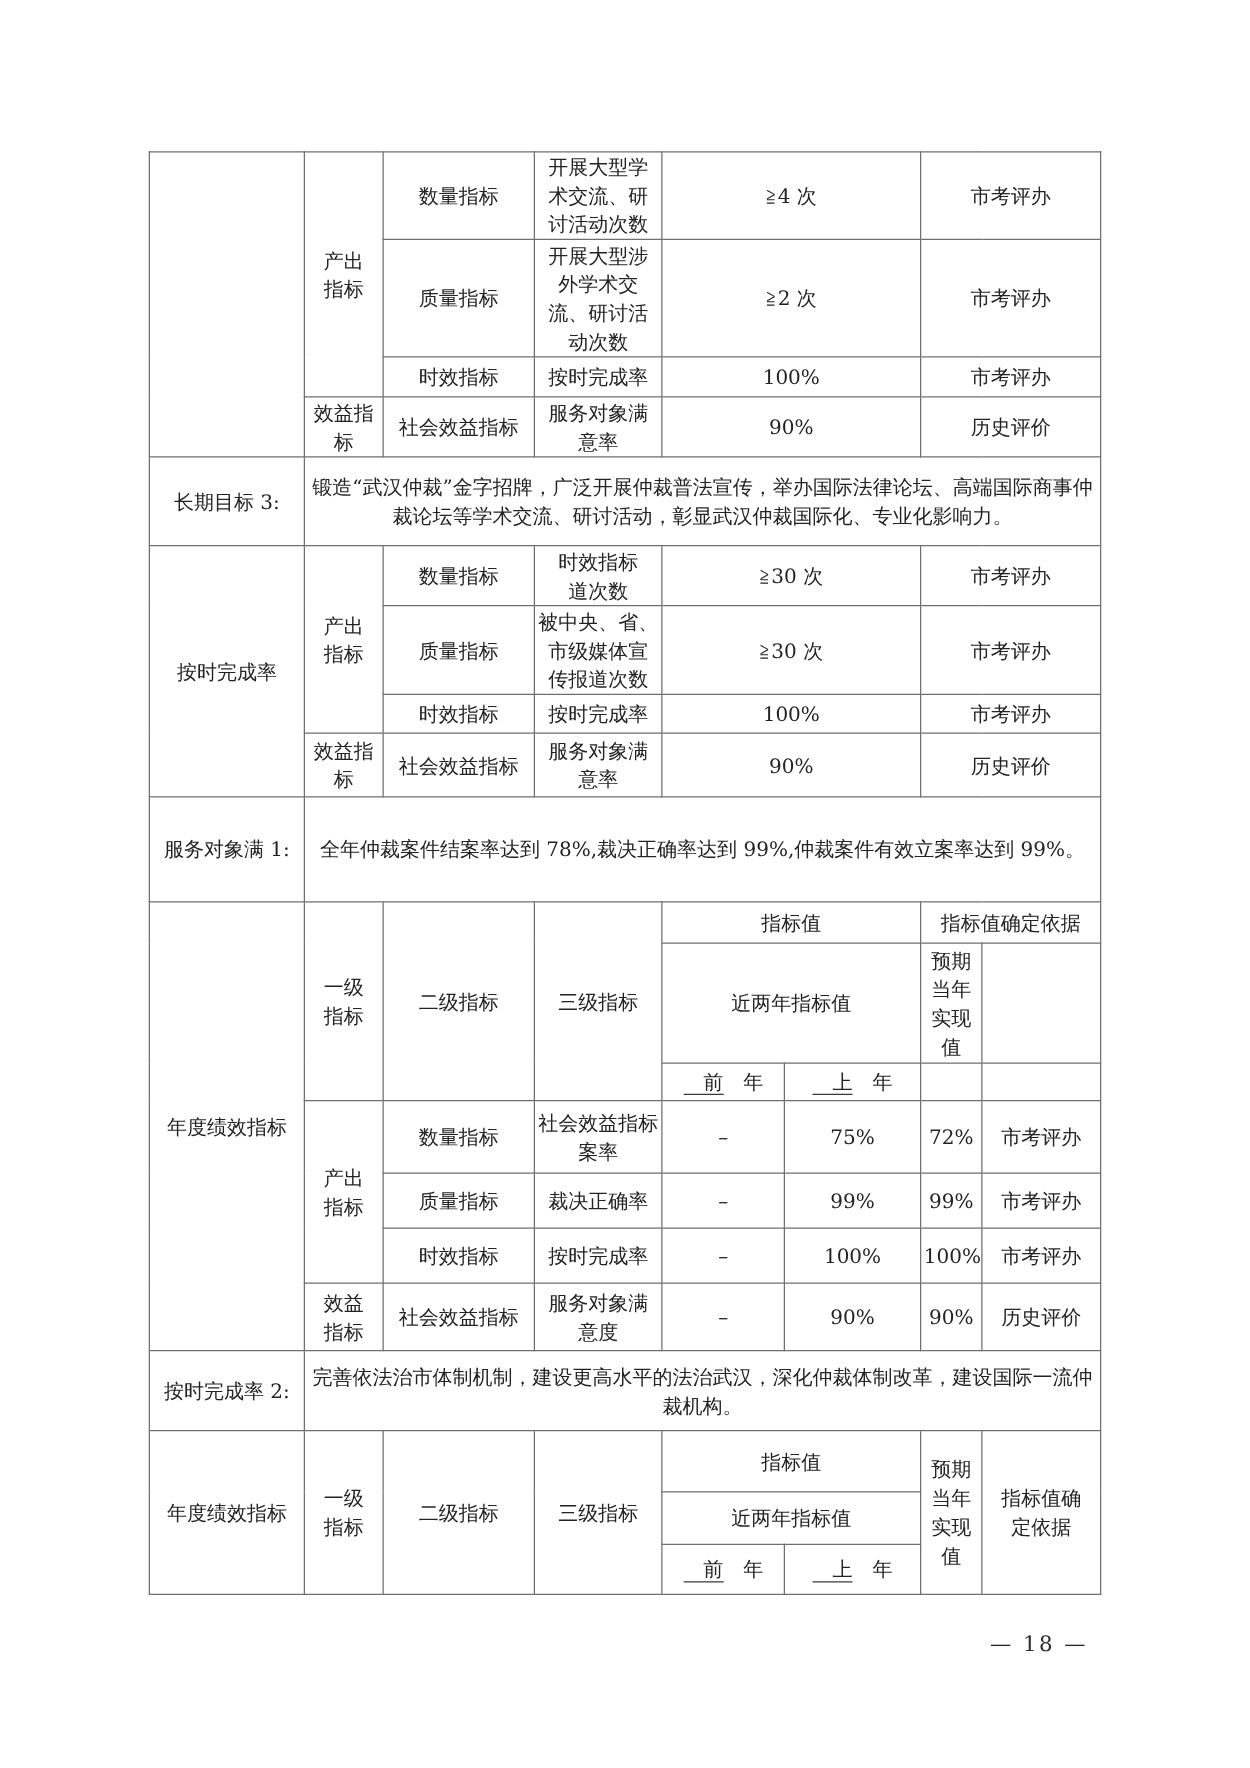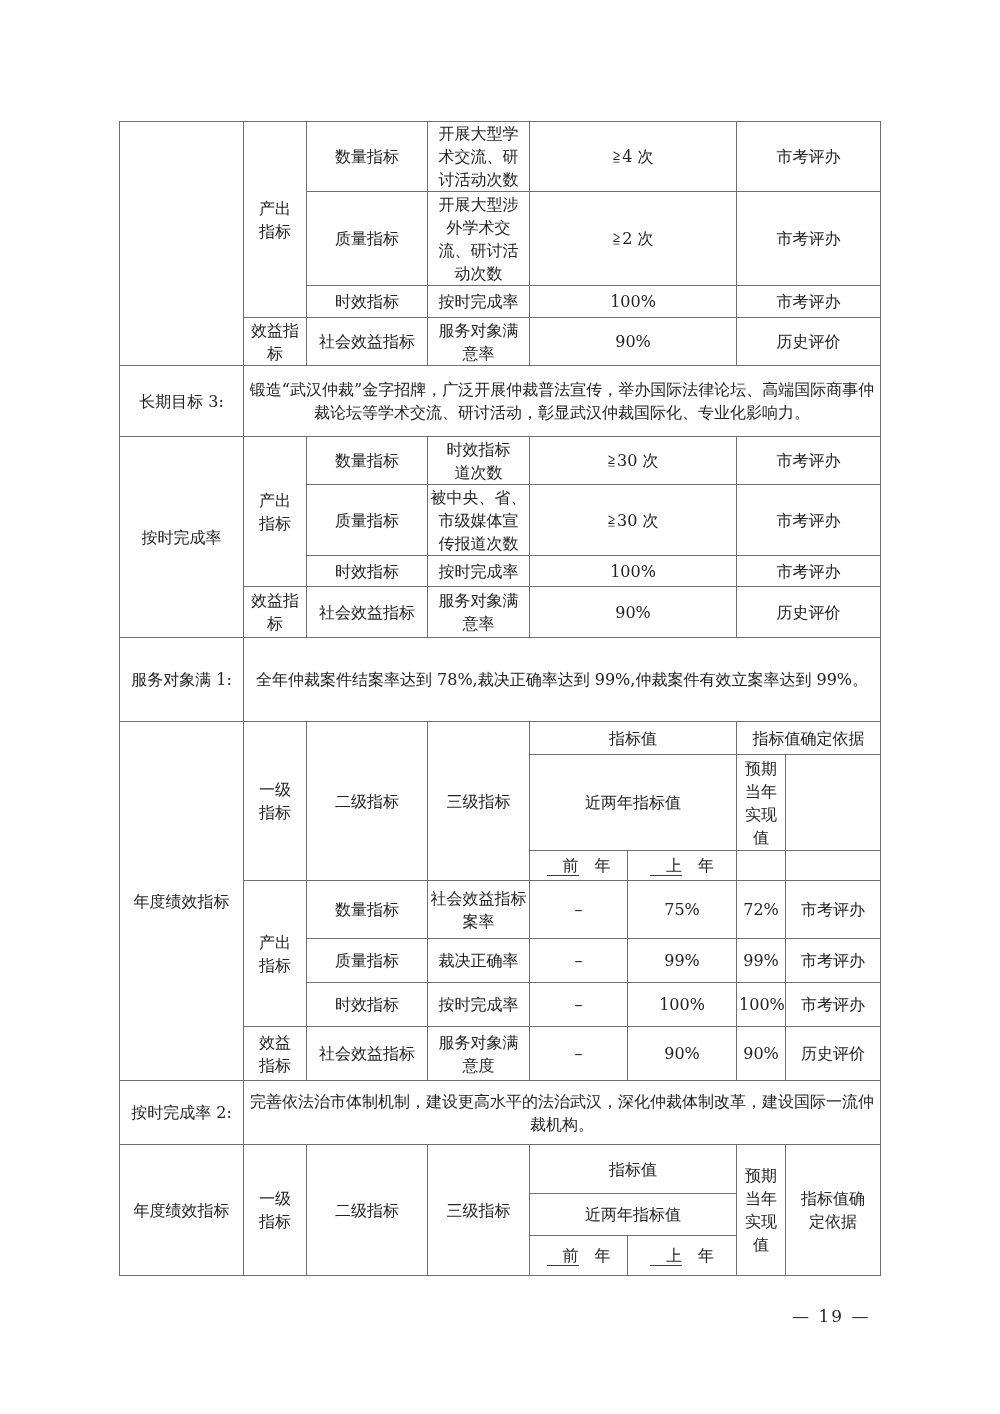--- a/index.html
+++ b/index.html
@@ -214,15 +214,15 @@
         <td colspan="2">近两年指标值</td>
       </tr>
       <tr style="height:40px">
         <td><span class="fill-underline">　前</span><span>　年</span></td>
         <td><span class="fill-underline">　上</span><span>　年</span></td>
       </tr>
 
     </tbody>
   </table>
 
-  <div class="pageno">— 19 —</div>
+  <div class="pageno">— 18 —</div>
 
 </div>
 
 </body></html>

